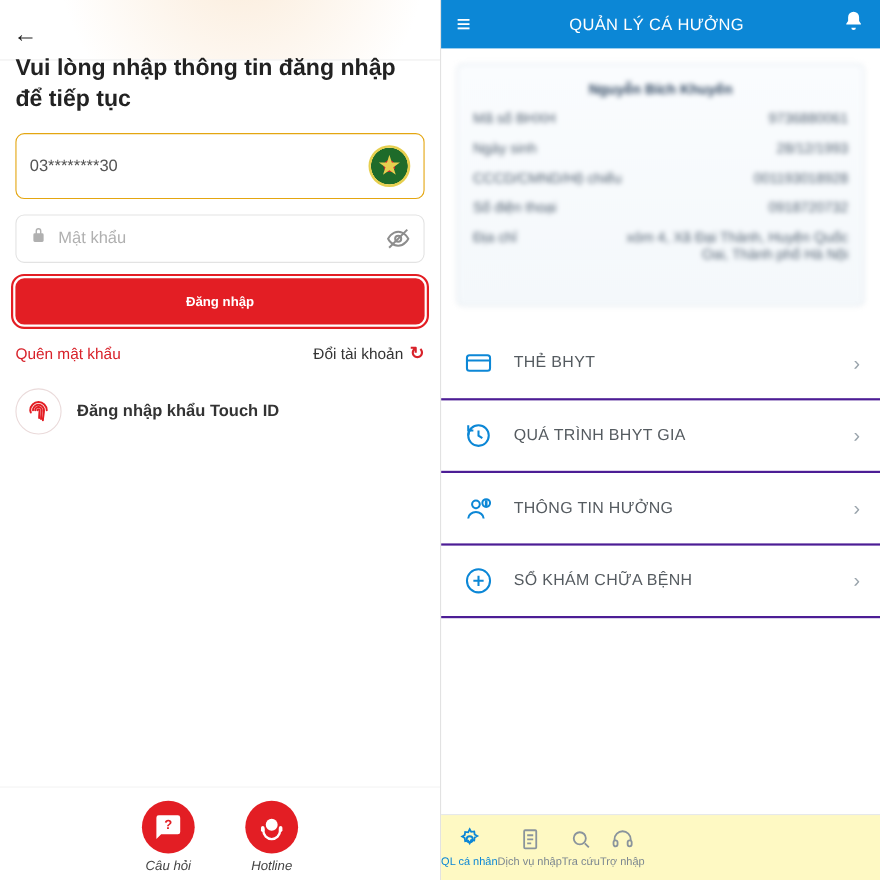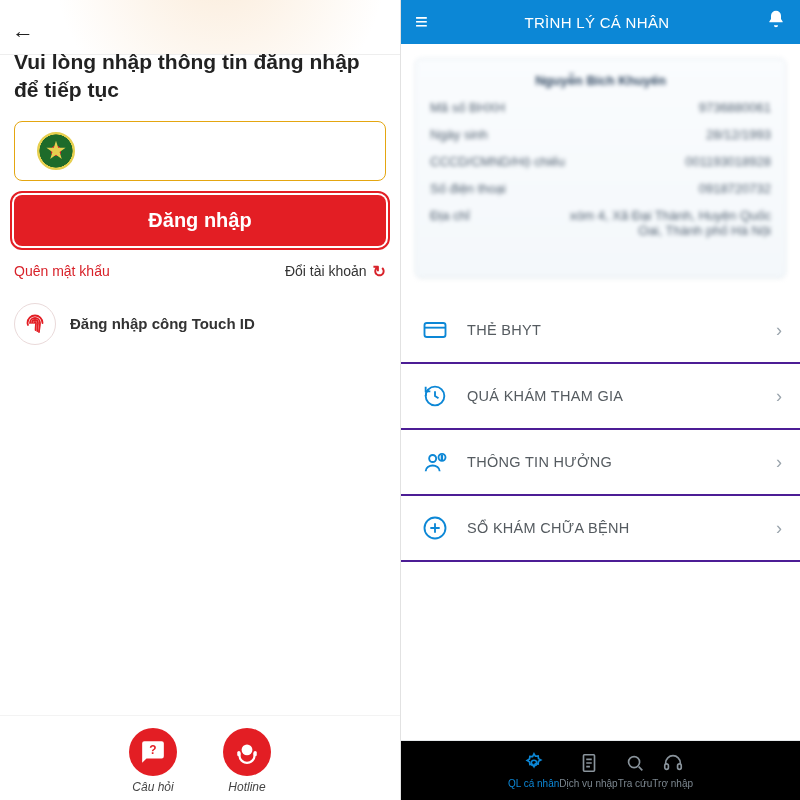--- a/index.html
+++ b/index.html
@@ -49,21 +49,21 @@
     background: #e6cf4f;
     clip-path: polygon(50% 0,61% 35%,98% 35%,68% 57%,79% 91%,50% 70%,21% 91%,32% 57%,2% 35%,39% 35%);
   }
 
   .eye-off { width: 22px; height: 22px; color: #8d8d8d; position: relative; }
   .eye-off svg { width: 22px; height: 22px; }
 
   .login-btn {
     width: 100%; background: #e31e24; color: #fff;
     border: none; border-radius: 8px; padding: 14px 0;
-    font-size: 20px; font-weight: 600; cursor: pointer;
+    font-size: 12px; font-weight: 600; cursor: pointer;
     outline: 2px solid #e31e24; outline-offset: 2px;
   }
 
   .link-row {
     display: flex; justify-content: space-between; align-items: center;
     margin-top: 16px; font-size: 14px;
   }
   .link-left { color: #d8222a; cursor: pointer; text-align: right; }
   .link-right { color: #333; cursor: pointer; display: flex; align-items: center; gap: 6px; }
   .refresh-ic { color: #d8222a; font-size: 16px; font-weight: bold; }
@@ -127,63 +127,79 @@
   }
   .menu-ic-circle {
     width: 32px; height: 32px; display: flex; align-items: center; justify-content: center;
   }
   .menu-ic-circle svg { width: 28px; height: 28px; }
   .menu-label { flex: 1; font-size: 14.5px; color: #555b60; letter-spacing: 0.3px; }
   .chev { color: #9aa4ac; font-size: 18px; }
 
   .r-bottom {
     height: 60px; border-top: 1px solid #e6e9eb;
-    display: flex; align-items: center; justify-content: center;
-    background: #000000;
+    display: flex; align-items: center; justify-content: flex-start;
+    background: #fef9c3;
   }
   .tab-item { display: flex; flex-direction: column; align-items: center; gap: 4px; cursor: pointer; }
   .tab-item svg { width: 22px; height: 22px; }
   .tab-label { font-size: 10px; color: #7c8790; }
   .tab-item.active .tab-label { color: #0c87d6; }
 </style>
 </head>
 <body>
 
 <div class="pane left">
   <div class="left-top-bg"></div>
   <span class="back-arrow">←</span>
 
   <div class="left-content">
     <div class="left-title">Vui lòng nhập thông tin đăng nhập để tiếp tục</div>
 
     <div class="field highlight">
+      <input type="text" value="03********30" style="">
       <span class="field-right badge-circle"></span>
     </div>
 
+    <div class="field">
+      <span class="field-icon">
+        <svg viewBox="0 0 24 24" width="16" height="16" fill="#b0b0b0">
+            <path d="M12 2a4 4 0 0 0-4 4v3H7a2 2 0 0 0-2 2v8a2 2 0 0 0 2 2h10a2 2 0 0 0 2-2v-8a2 2 0 0 0-2-2h-1V6a4 4 0 0 0-4-4zm-2 4a2 2 0 1 1 4 0v3h-4V6z"></path>
+          </svg>
+      </span>
+      <input type="password" placeholder="Mật khẩu" style="">
+      <span class="field-right eye-off">
+        <svg viewBox="0 0 24 24" fill="none" stroke="#8d8d8d" stroke-width="2">
+            <path d="M2 12s3.5-7 10-7 10 7 10 7-3.5 7-10 7S2 12 2 12z"></path>
+            <circle cx="12" cy="12" r="3"></circle>
+            <line x1="3" y1="21" x2="21" y2="3"></line>
+          </svg>
+      </span>
+    </div>
 
     <button class="login-btn">Đăng nhập</button>
 
     <div class="link-row">
       <span class="link-left">Quên mật khẩu</span>
       <span class="link-right">
         <span>Đổi tài khoản</span>
         <span class="refresh-ic">↻</span>
       </span>
     </div>
 
     <div class="touch-row">
       <span class="fp-circle">
         <svg viewBox="0 0 24 24" fill="none" stroke="#e31e24" stroke-width="1.8" stroke-linecap="round">
           <path d="M7 11a5 5 0 0 1 10 0c0 3-1 6-1 9"></path>
           <path d="M9 11a3 3 0 0 1 6 0c0 2-.7 5-.7 8"></path>
           <path d="M11 11a1 1 0 0 1 2 0c0 1-.4 4-.4 7"></path>
           <path d="M5 13c-.3-1-.5-2-.5-2A7.5 7.5 0 0 1 12 3.5 7.5 7.5 0 0 1 19.5 11"></path>
         </svg>
       </span>
-      <span class="touch-label">Đăng nhập công Touch ID</span>
+      <span class="touch-label">Đăng nhập khẩu Touch ID</span>
     </div>
   </div>
 
   <div class="left-bottom">
     <div class="circ-btn">
       <span class="circ">
         <svg viewBox="0 0 24 24">
             <path d="M4 4h16v12H8l-4 4V4z" fill="#fff" opacity="0"></path>
             <path d="M20 2H4a2 2 0 0 0-2 2v18l4-4h14a2 2 0 0 0 2-2V4a2 2 0 0 0-2-2z" fill="#fff"></path>
             <text x="12" y="13.5" text-anchor="middle" font-size="11" font-weight="700" fill="#e31e24">?</text>
@@ -201,21 +217,21 @@
           </svg>
       </span>
       <span class="circ-label">Hotline</span>
     </div>
   </div>
 </div>
 
 <div class="pane right">
   <div class="r-header">
     <span class="menu-ic">≡</span>
-    <span class="r-header-title">TRÌNH LÝ CÁ NHÂN</span>
+    <span class="r-header-title">QUẢN LÝ CÁ HƯỞNG</span>
     <span class="bell-ic">
       <svg width="20" height="20" viewBox="0 0 24 24" fill="#fff">
           <path d="M12 2a6 6 0 0 0-6 6v4l-2 3v1h16v-1l-2-3V8a6 6 0 0 0-6-6zm0 20a2.5 2.5 0 0 0 2.5-2.5h-5A2.5 2.5 0 0 0 12 22z"></path>
         </svg>
     </span>
   </div>
 
   <div class="r-body">
     <div class="info-card">
       <div class="center">Nguyễn Bích Khuyến</div>
@@ -254,21 +270,21 @@
       </div>
       <div class="menu-item">
         <span class="menu-ic-circle">
           <svg viewBox="0 0 24 24" fill="none" stroke="#0c87d6" stroke-width="1.6">
               <circle cx="12" cy="12" r="8"></circle>
               <path d="M12 8v4l3 2"></path>
               <path d="M4 12a8 8 0 0 1 2.3-5.7"></path>
               <polyline points="4,4 4,8 8,8"></polyline>
             </svg>
         </span>
-        <span class="menu-label">QUÁ KHÁM THAM GIA</span>
+        <span class="menu-label">QUÁ TRÌNH BHYT GIA</span>
         <span class="chev">›</span>
       </div>
       <div class="menu-item">
         <span class="menu-ic-circle">
           <svg viewBox="0 0 24 24" fill="none" stroke="#0c87d6" stroke-width="1.6">
               <circle cx="10" cy="9" r="3"></circle>
               <path d="M4 20c0-3 3-5 6-5s6 2 6 5"></path>
               <circle cx="18" cy="8" r="3"></circle>
               <text x="18" y="10.3" text-anchor="middle" font-size="5" fill="#0c87d6">i</text>
             </svg>

